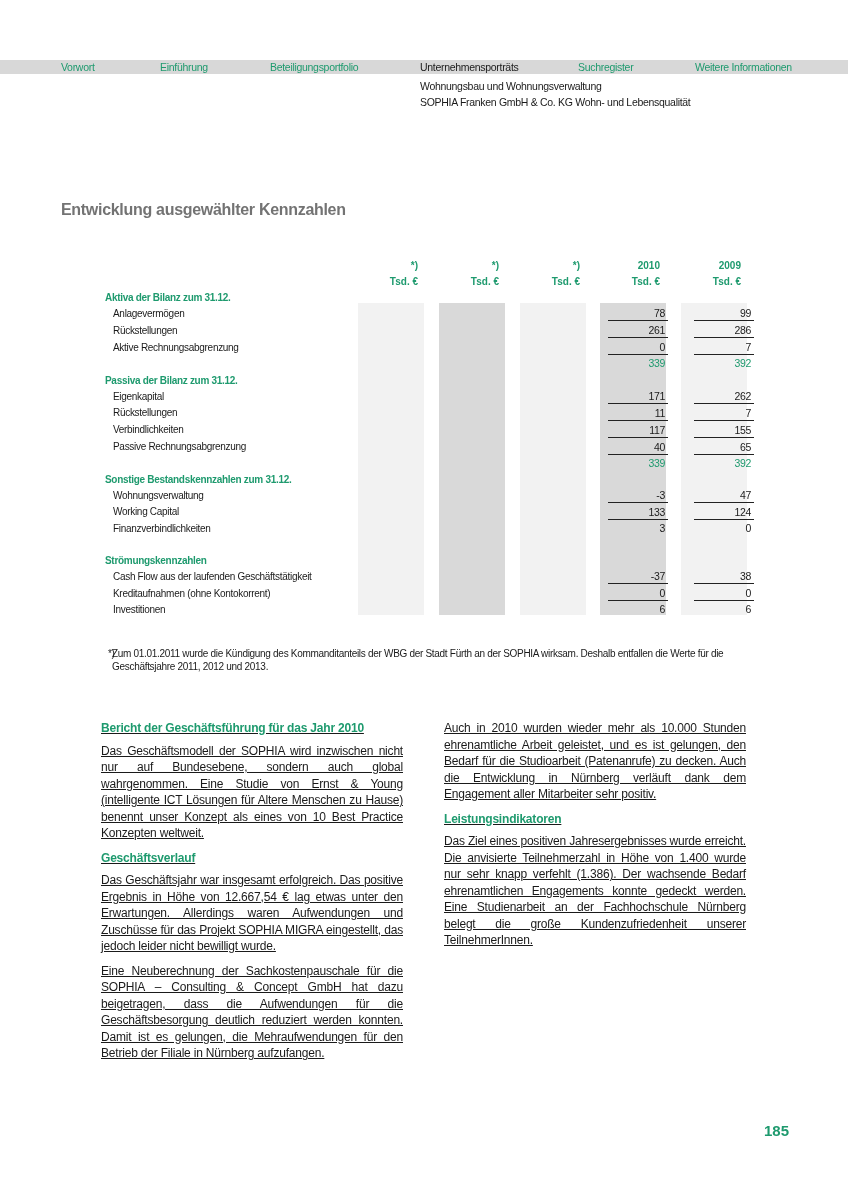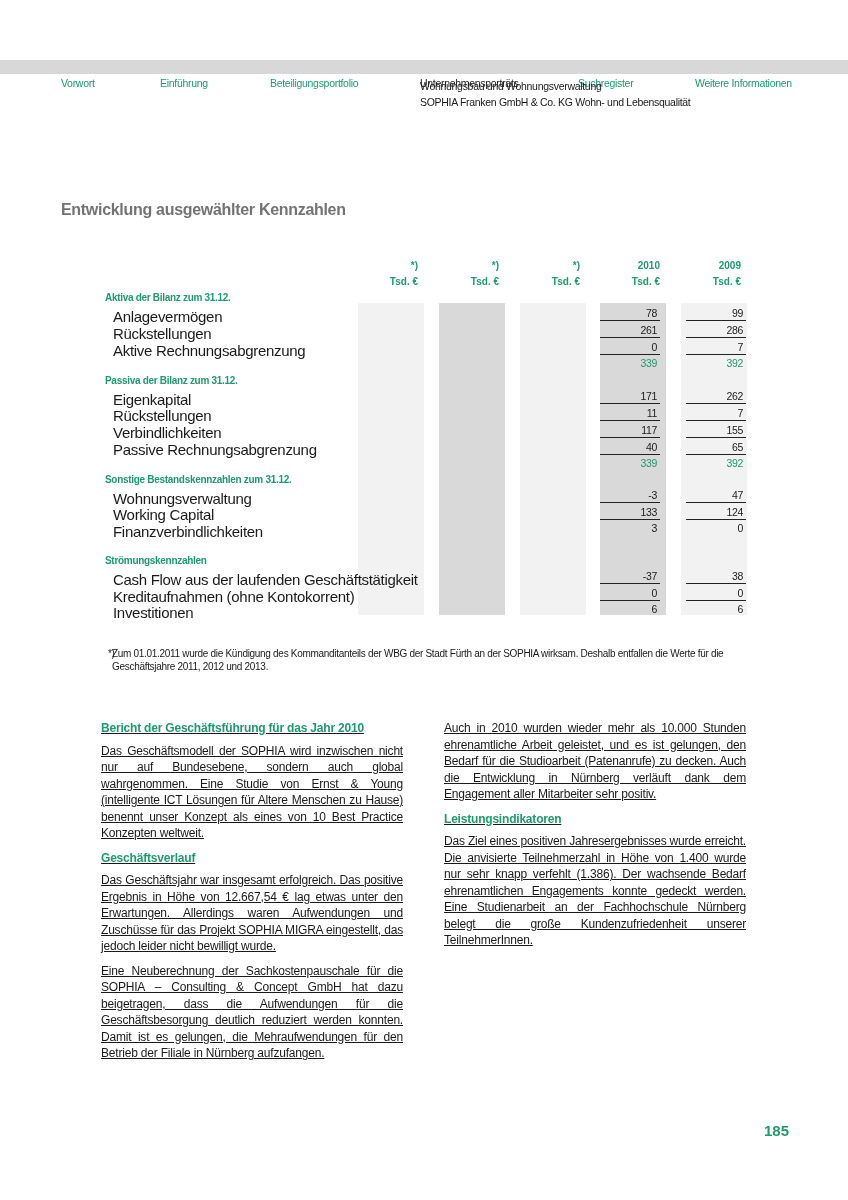--- a/index.html
+++ b/index.html
@@ -1,27 +1,27 @@
 <!DOCTYPE html>
 <html><head>
 <meta charset="utf-8">
 <style>
   html, body { margin:0; padding:0; }
   body { width:848px; height:1200px; background:#fff; position:relative; font-family:"Liberation Sans", sans-serif; color:#1a1a1a; overflow:hidden; }
   .navbar { position:absolute; left:0; top:60px; width:848px; height:14px; background:#d8d8d8; }
-  .nav-item { position:absolute; top:60px; height:24px; line-height:14px; font-size:10.5px; color:#1e9a6e; letter-spacing:-0.3px; white-space:nowrap;margin-top:16px; }
+  .nav-item { position:absolute; top:60px; height:24px; line-height:14px; font-size:10.5px; color:#1e9a6e; letter-spacing:-0.3px; white-space:nowrap; }
   .nav-item.active { color:#1a1a1a; }
   .sub { position:absolute; left:420px; font-size:10.5px; letter-spacing:-0.3px; color:#1a1a1a; white-space:nowrap; }
   .title { position:absolute; left:61px; top:201px; font-size:16px; font-weight:bold; color:#737373; letter-spacing:-0.3px; }
   .col-bg { position:absolute; top:303px; height:312px; }
   .colhead { position:absolute; width:60px; text-align:right; font-size:10px; font-weight:bold; color:#1e9a6e; }
-  .row-label { position:absolute; font-size:15px; letter-spacing:-0.3px; white-space:nowrap; color:#1a1a1a; }
+  .row-label { position:absolute; font-size:10px; letter-spacing:-0.3px; white-space:nowrap; color:#1a1a1a; }
   .row-label.section { font-weight:bold; color:#1e9a6e; left:105px; font-size:10px; }
   .row-label.item { left:113px; }
-  .val { position:absolute; width:60px; text-align:right; font-size:10.5px; letter-spacing:-0.3px; padding-right:3px; box-sizing:border-box; height:15px; line-height:15px; }
+  .val { position:absolute; width:60px; text-align:right; font-size:10.5px; letter-spacing:-0.3px; padding-right:3px; box-sizing:border-box; height:15px; line-height:15px;margin-left:8px; }
   .val.ul { border-bottom:1.5px solid #222; }
   .val.total { color:#1e9a6e; }
   .footnote { position:absolute; left:108px; top:647px; width:650px; font-size:10px; letter-spacing:-0.3px; line-height:13px; }
   .footnote .mark { position:absolute; left:0; top:0; }
   .footnote .txt { margin-left:4px; display:block; }
   .col { position:absolute; width:302px; font-size:12px; line-height:16.5px; text-align:justify; letter-spacing:-0.2px;text-decoration:underline; }
   .col h3 { margin:0 0 6px 0; font-size:12px; color:#1e9a6e; font-weight:bold; }
   .col p { margin:0 0 8px 0; }
   .pagenum { position:absolute; left:764px; top:1122px; font-size:15px; font-weight:bold; color:#1e9a6e; }
 </style>

